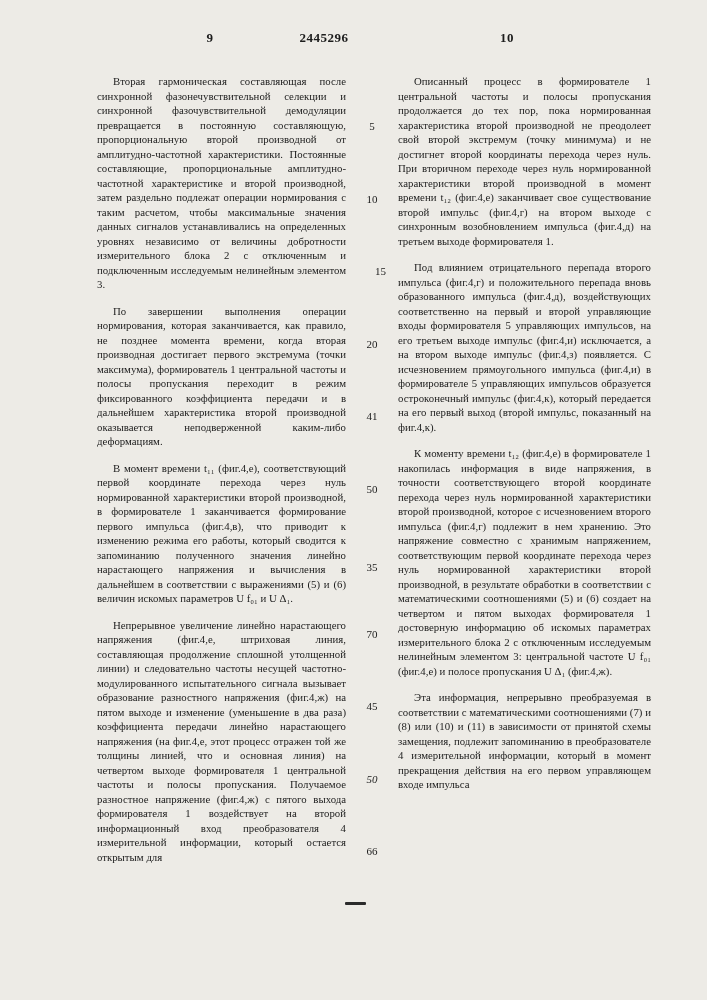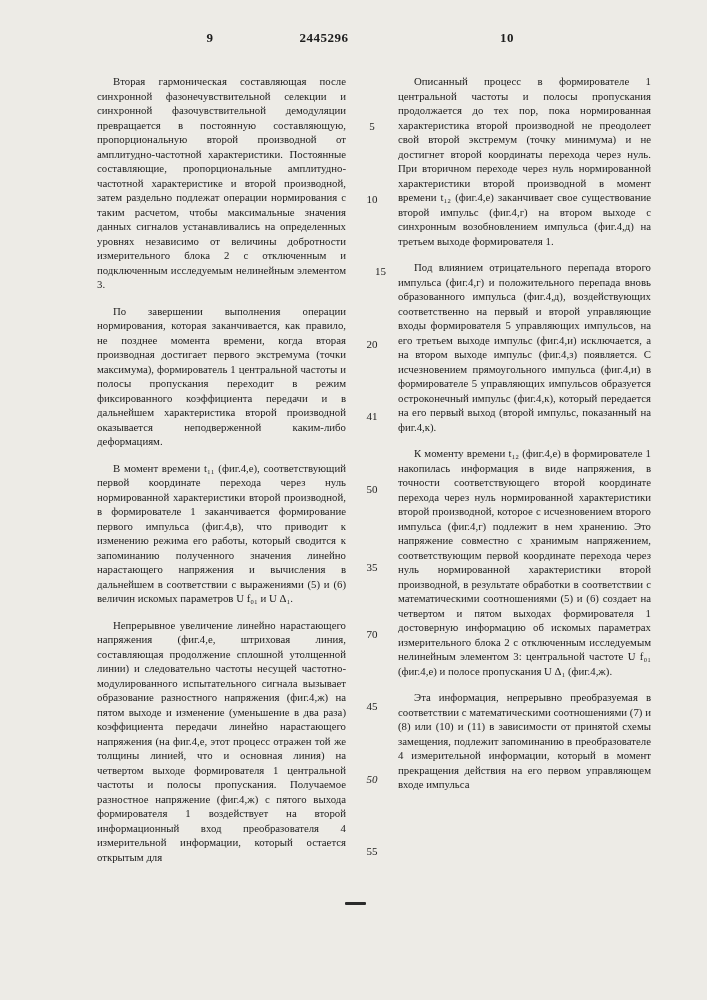--- a/index.html
+++ b/index.html
@@ -87,21 +87,21 @@
       <span class="line-num" style="top: 58px;">5</span>
       <span class="line-num" style="top: 130.5px;">10</span>
       <span class="line-num" style="top: 203px; text-align: right;">15</span>
       <span class="line-num" style="top: 275.5px;">20</span>
       <span class="line-num" style="top: 348px;">41</span>
       <span class="line-num" style="top: 420.5px;">50</span>
       <span class="line-num" style="top: 499px;">35</span>
       <span class="line-num" style="top: 565.5px;">70</span>
       <span class="line-num" style="top: 638px;">45</span>
       <span class="line-num" style="top: 711px; font-style: italic;">50</span>
-      <span class="line-num" style="top: 783px;">55</span>
+      <span class="line-num" style="top: 783px;">66</span>
     </div>
 
   <div class="col col-right" id="right-col">
       <p class="para indent">Описанный процесс в формирователе 1 центральной частоты и полосы пропускания продолжается до тех пор, пока нормированная характеристика второй производной не преодолеет свой второй экстремум (точку минимума) и не достигнет второй координаты перехода через нуль. При вторичном переходе через нуль нормированной характеристики второй производной в момент времени t₁₂ (фиг.4,е) заканчивает свое существование второй импульс (фиг.4,г) на втором выходе с синхронным возобновлением импульса (фиг.4,д) на третьем выходе формирователя 1.</p>
       <p class="para indent">Под влиянием отрицательного перепада второго импульса (фиг.4,г) и положительного перепада вновь образованного импульса (фиг.4,д), воздействующих соответственно на первый и второй управляющие входы формирователя 5 управляющих импульсов, на его третьем выходе импульс (фиг.4,и) исключается, а на втором выходе импульс (фиг.4,з) появляется. С исчезновением прямоугольного импульса (фиг.4,и) в формирователе 5 управляющих импульсов образуется остроконечный импульс (фиг.4,к), который передается на его первый выход (второй импульс, показанный на фиг.4,к).</p>
       <p class="para indent">К моменту времени t₁₂ (фиг.4,е) в формирователе 1 накопилась информация в виде напряжения, в точности соответствующего второй координате перехода через нуль нормированной характеристики второй производной, которое с исчезновением второго импульса (фиг.4,г) подлежит в нем хранению. Это напряжение совместно с хранимым напряжением, соответствующим первой координате перехода через нуль нормированной характеристики второй производной, в результате обработки в соответствии с математическими соотношениями (5) и (6) создает на четвертом и пятом выходах формирователя 1 достоверную информацию об искомых параметрах измерительного блока 2 с отключенным исследуемым нелинейным элементом 3: центральной частоте U f₀₁ (фиг.4,е) и полосе пропускания U Δ₁ (фиг.4,ж).</p>
       <p class="para indent">Эта информация, непрерывно преобразуемая в соответствии с математическими соотношениями (7) и (8) или (10) и (11) в зависимости от принятой схемы замещения, подлежит запоминанию в преобразователе 4 измерительной информации, который в момент прекращения действия на его первом управляющем входе импульса</p>
     </div>
 
   <div class="scan-dash"></div>

